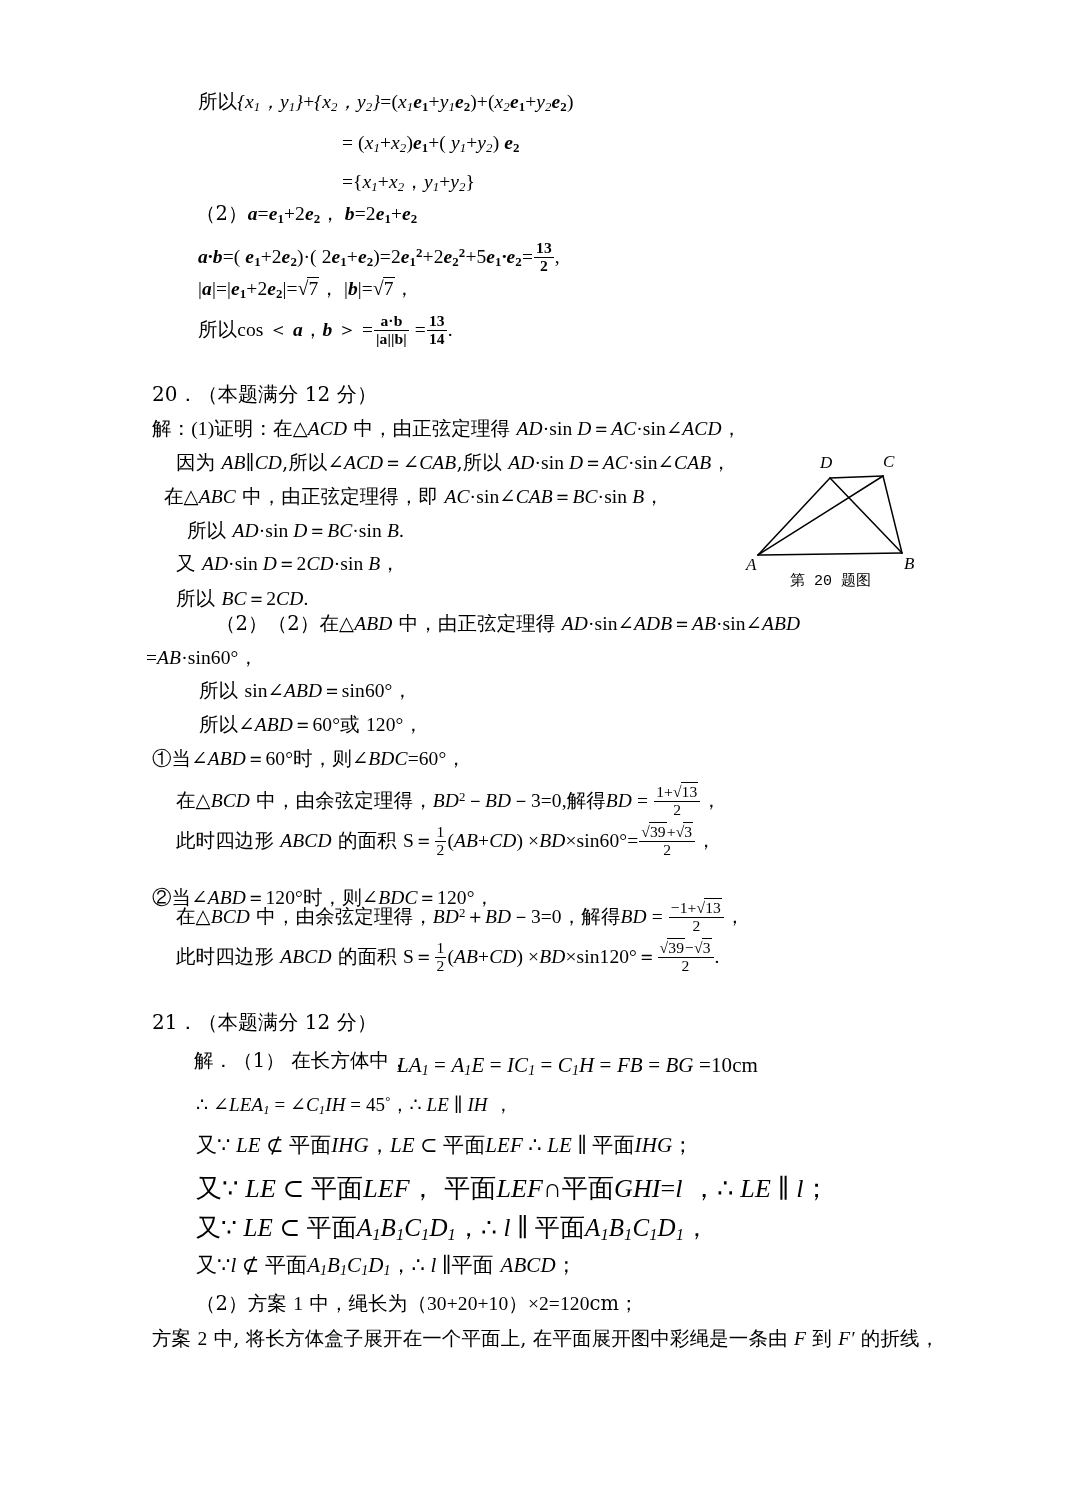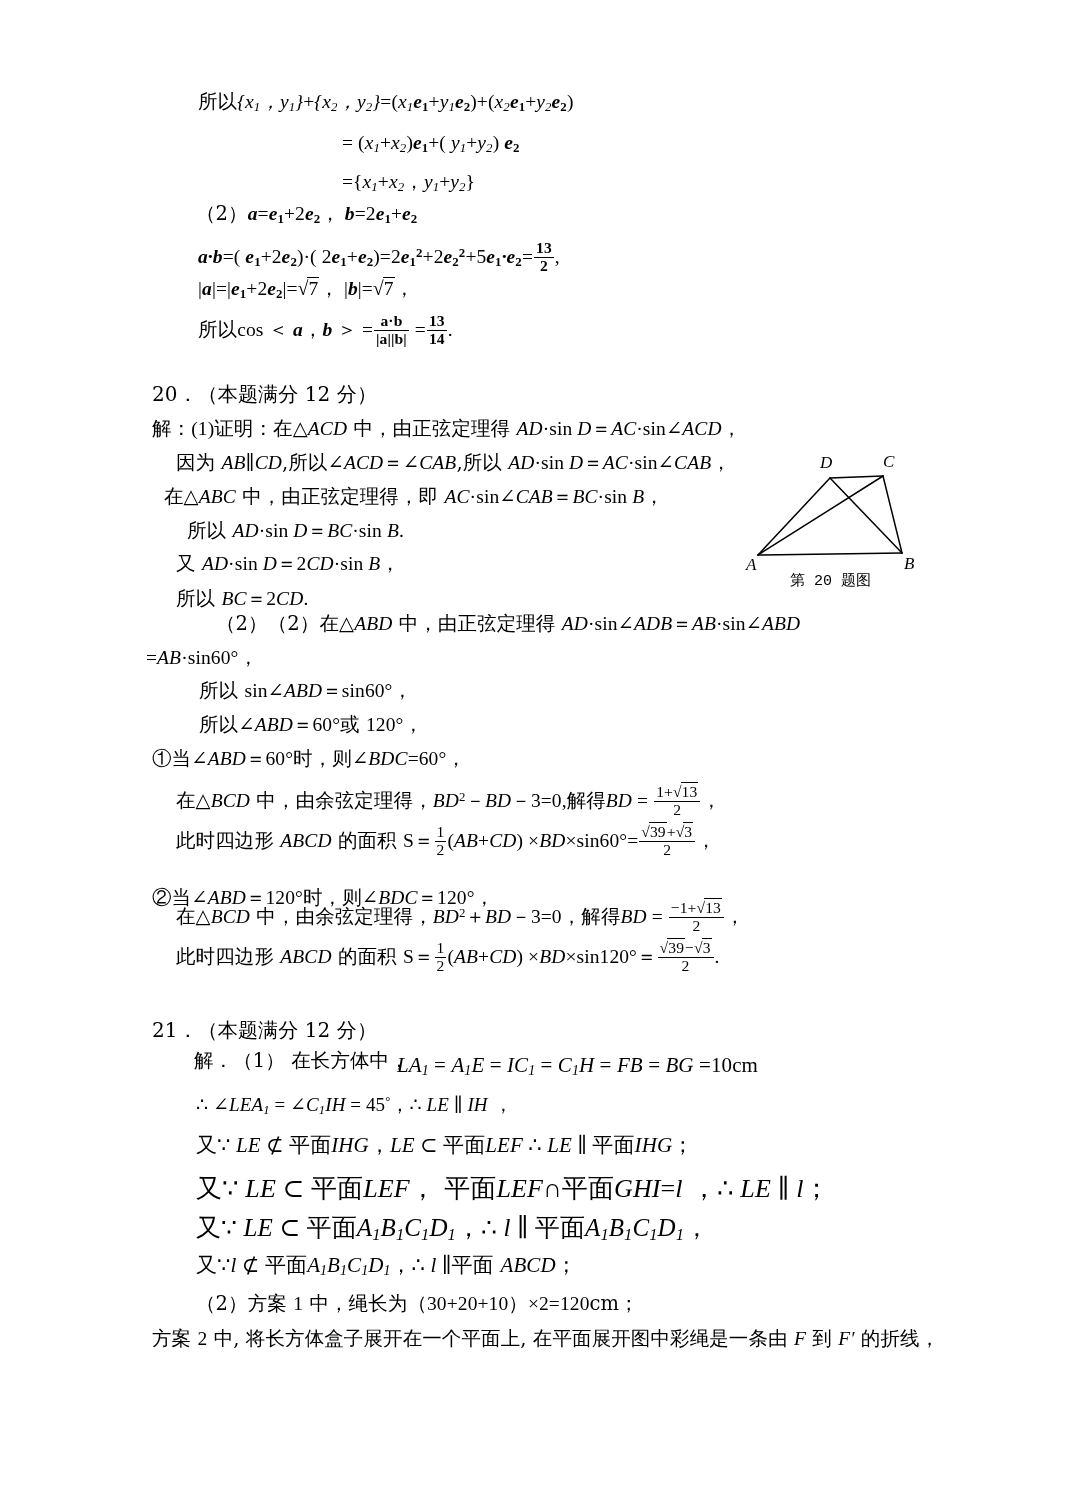--- a/index.html
+++ b/index.html
@@ -189,21 +189,21 @@
       </g>
     </svg>
     <span class="fig-lbl" style="left:70px; top:-2px;">D</span>
     <span class="fig-lbl" style="left:133px; top:-3px;">C</span>
     <span class="fig-lbl" style="left:-4px; top:100px;">A</span>
     <span class="fig-lbl" style="left:154px; top:99px;">B</span>
   </div>
 
   <div class="fig-cap" style="left:790px; top:571px;">第 20 题图</div>
 
-  <div class="ln cn" style="left:152px; top:1012px; font-size:20px;margin-top:8px;">21．（本题满分 12 分）</div>
+  <div class="ln cn" style="left:152px; top:1012px; font-size:20px;">21．（本题满分 12 分）</div>
 
   <div class="ln cn" style="left:194px; top:1051px;">解．（1） 在长方体中，</div>
   <div class="ln" style="left:397px; top:1055px; font-size:21px;">
     <span class="mi">LA<sub>1</sub></span><span class="up"> = </span><span class="mi">A<sub>1</sub>E</span><span class="up"> = </span><span class="mi">IC<sub>1</sub></span><span class="up"> = </span><span class="mi">C<sub>1</sub>H</span><span class="up"> = </span><span class="mi">FB</span><span class="up"> = </span><span class="mi">BG</span><span class="up"> =10cm</span>
   </div>
 
   <div class="ln" style="left:196px; top:1095px; font-size:19px;">
     <span class="up">∴ ∠</span><span class="mi">LEA<sub>1</sub></span><span class="up"> = ∠</span><span class="mi">C<sub>1</sub>IH</span><span class="up"> = 45<sup class="u">°</sup></span><span class="cn">，</span><span class="up">∴ </span><span class="mi">LE</span><span class="up"> ∥ </span><span class="mi">IH</span><span class="cn"> ，</span>
   </div>
 

